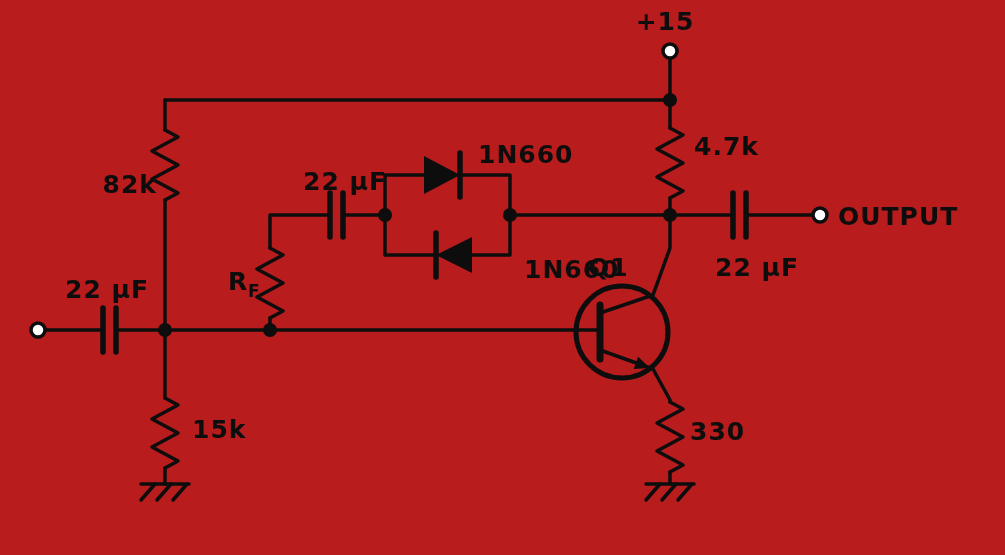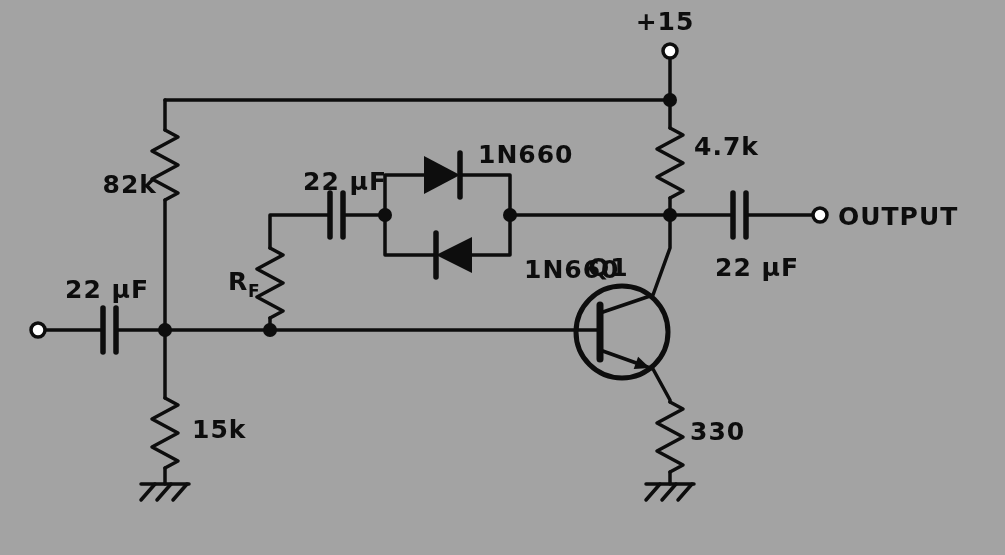--- a/index.html
+++ b/index.html
@@ -7,21 +7,21 @@
     padding: 0;
     background: #ffffff;
     width: 1005px;
     height: 555px;
     overflow: hidden;
   }
   .schematic-wrap {
     position: relative;
     width: 1005px;
     height: 555px;
-    background: #a3a3a3;
+    background: #b91c1c;
   }
   svg {
     display: block;
   }
   .wire {
     fill: none;
     stroke: #0d0d0d;
     stroke-width: 3.5;
     stroke-linecap: round;
     stroke-linejoin: round;

